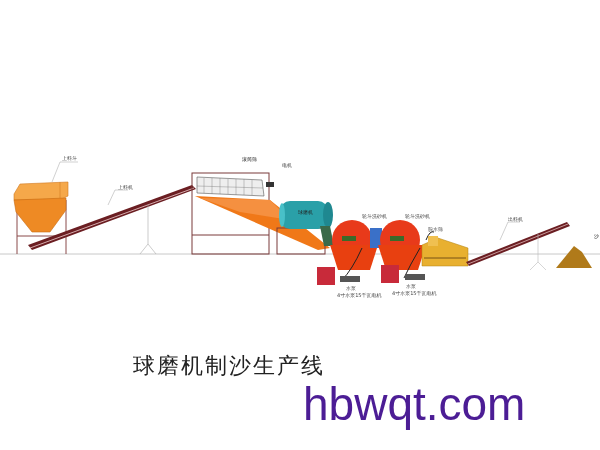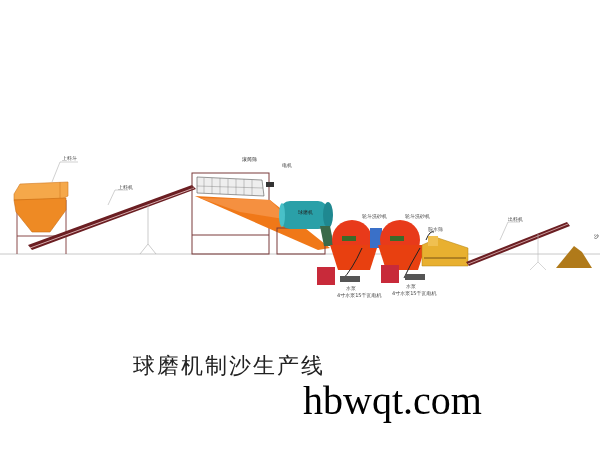--- a/index.html
+++ b/index.html
@@ -1,21 +1,21 @@
 <!DOCTYPE html>
 <html><head>
 <meta charset="utf-8">
 <style>
   html, body { margin: 0; padding: 0; background: #ffffff; }
   body { width: 600px; height: 450px; position: relative; overflow: hidden; font-family: "DejaVu Sans", sans-serif; }
   #diagram { position: absolute; left: 0; top: 0; width: 600px; height: 450px; }
   .lbl { position: absolute; font-size: 5px; color: #444; white-space: nowrap; font-family: "DejaVu Sans", sans-serif; }
   .lbl.dark { color: #222; }
   .title { position: absolute; left: 133px; top: 312px; font-size: 22px; color: #222; letter-spacing: 2px; font-family: "DejaVu Serif", serif; margin-top: 39px; }
-  .watermark { position: absolute; left: 303px; top: 377px; font-size: 40px; color: #000000; font-family: Liberation Serif, serif; letter-spacing: 0px; }
+  .watermark { position: absolute; left: 303px; top: 377px; font-size: 46px; color: #4c1d95; font-family: Liberation Sans, sans-serif; letter-spacing: 0px; }
 </style>
 </head>
 <body>
 
 <div id="diagram">
   <svg width="600" height="450" viewBox="0 0 600 450">
 
     <line x1="0" y1="254" x2="600" y2="254" stroke="#c8c8c8" stroke-width="1"></line>
 
     <g>

